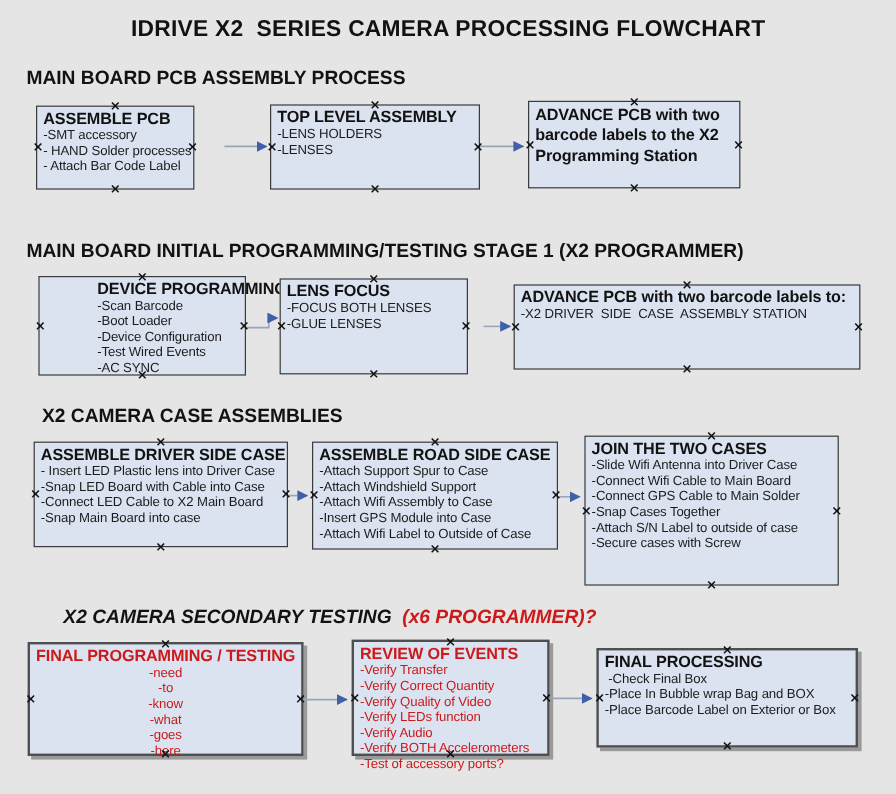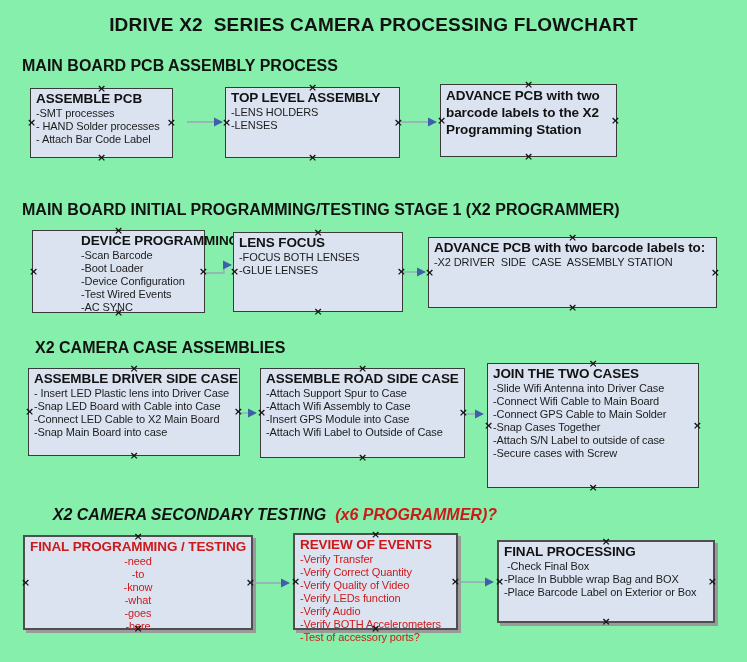--- a/index.html
+++ b/index.html
@@ -1,17 +1,17 @@
 <!DOCTYPE html>
 <html style="--box_fill: #dbe3f1; --box_border: #3a3a3a; --red: #cc1a1a; --arrow_line: #99a5bb; --arrow_head: #3f5fa8; --shadow: #9a9a9a;"><head>
 <meta charset="utf-8">
 <style>
   html,body{margin:0;padding:0;background:#fff;}
   body{font-family:"Liberation Sans",sans-serif;}
-  .page{position:relative;width:747px;height:662px;background:#86efac;overflow:hidden;}
+  .page{position:relative;width:747px;height:662px;background:#e5e5e5;overflow:hidden;}
   .doc-title{position:absolute;top:14px;left:0;width:100%;text-align:center;
              font-size:19px;font-weight:bold;color:#121212;white-space:pre;letter-spacing:0.2px;}
   .sec-heading{position:absolute;font-size:16px;font-weight:bold;color:#121212;white-space:pre;}
   .sec-heading .red-part{color:var(--red);}
   .box{position:absolute;background:var(--box_fill);border:1.4px solid var(--box_border);
        padding:2px 5px;box-sizing:border-box;}
   .box.shadowed{border:2px solid #4f4f4f;box-shadow:3px 3px 0 var(--shadow);}
   .box-title{font-size:13.5px;font-weight:bold;white-space:pre;color:#121212;line-height:16px;letter-spacing:-0.1px;}
   .box-title.wrap{white-space:normal;line-height:17px;}
   .box-line{font-size:11px;line-height:13px;white-space:pre;color:#1c1c1c;letter-spacing:-0.1px;}
@@ -48,24 +48,24 @@
     <path class="conn" d="M187,122 L222,122" marker-end="url(#arr)"></path>
     <path class="conn" d="M400,122 L436,122" marker-end="url(#arr)"></path>
     <path class="conn" d="M205,273 L224,273 L224,265 L231,265" marker-end="url(#arr)"></path>
     <path class="conn" d="M403,272 L425,272" marker-end="url(#arr)"></path>
     <path class="conn" d="M240,413 L256,413" marker-end="url(#arr)"></path>
     <path class="conn" d="M465,414 L483,414" marker-end="url(#arr)"></path>
     <path class="conn" d="M253,583 L289,583" marker-end="url(#arr)"></path>
     <path class="conn" d="M458,582 L493,582" marker-end="url(#arr)"></path>
   </svg>
 
-  <div class="box" style="left:30px;top:88px;width:143px;height:70px;">
+  <div class="box" style="left:30px;top:88px;width:132px;height:70px;">
     <div class="box-title">ASSEMBLE PCB</div>
     <div class="box-items">
-        <div class="box-line">-SMT processes</div>
+        <div class="box-line">-SMT accessory</div>
         <div class="box-line">- HAND Solder processes</div>
         <div class="box-line">- Attach Bar Code Label</div>
       </div>
   <span class="handle h-top">×</span>
       <span class="handle h-bottom">×</span>
       <span class="handle h-left">×</span>
       <span class="handle h-right">×</span>
     </div>
   <div class="box" style="left:225px;top:87px;width:175px;height:71px;">
     <div class="box-title">TOP LEVEL ASSEMBLY</div>
@@ -93,21 +93,21 @@
         <div class="box-line">-Boot Loader</div>
         <div class="box-line">-Device Configuration</div>
         <div class="box-line">-Test Wired Events</div>
         <div class="box-line">-AC SYNC</div>
       </div>
   <span class="handle h-top">×</span>
       <span class="handle h-bottom">×</span>
       <span class="handle h-left">×</span>
       <span class="handle h-right">×</span>
     </div>
-  <div class="box" style="left:233px;top:232px;width:170px;height:80px;">
+  <div class="box" style="left:233px;top:232px;width:157px;height:80px;">
     <div class="box-title">LENS FOCUS</div>
     <div class="box-items">
         <div class="box-line">-FOCUS BOTH LENSES</div>
         <div class="box-line">-GLUE LENSES</div>
       </div>
   <span class="handle h-top">×</span>
       <span class="handle h-bottom">×</span>
       <span class="handle h-left">×</span>
       <span class="handle h-right">×</span>
     </div>
@@ -132,20 +132,21 @@
       </div>
   <span class="handle h-top">×</span>
       <span class="handle h-bottom">×</span>
       <span class="handle h-left">×</span>
       <span class="handle h-right">×</span>
     </div>
   <div class="box" style="left:260px;top:368px;width:205px;height:90px;">
     <div class="box-title">ASSEMBLE ROAD SIDE CASE</div>
     <div class="box-items">
         <div class="box-line">-Attach Support Spur to Case</div>
+        <div class="box-line">-Attach Windshield Support</div>
         <div class="box-line">-Attach Wifi Assembly to Case</div>
         <div class="box-line">-Insert GPS Module into Case</div>
         <div class="box-line">-Attach Wifi Label to Outside of Case</div>
       </div>
   <span class="handle h-top">×</span>
       <span class="handle h-bottom">×</span>
       <span class="handle h-left">×</span>
       <span class="handle h-right">×</span>
     </div>
   <div class="box" style="left:487px;top:363px;width:212px;height:125px;">

